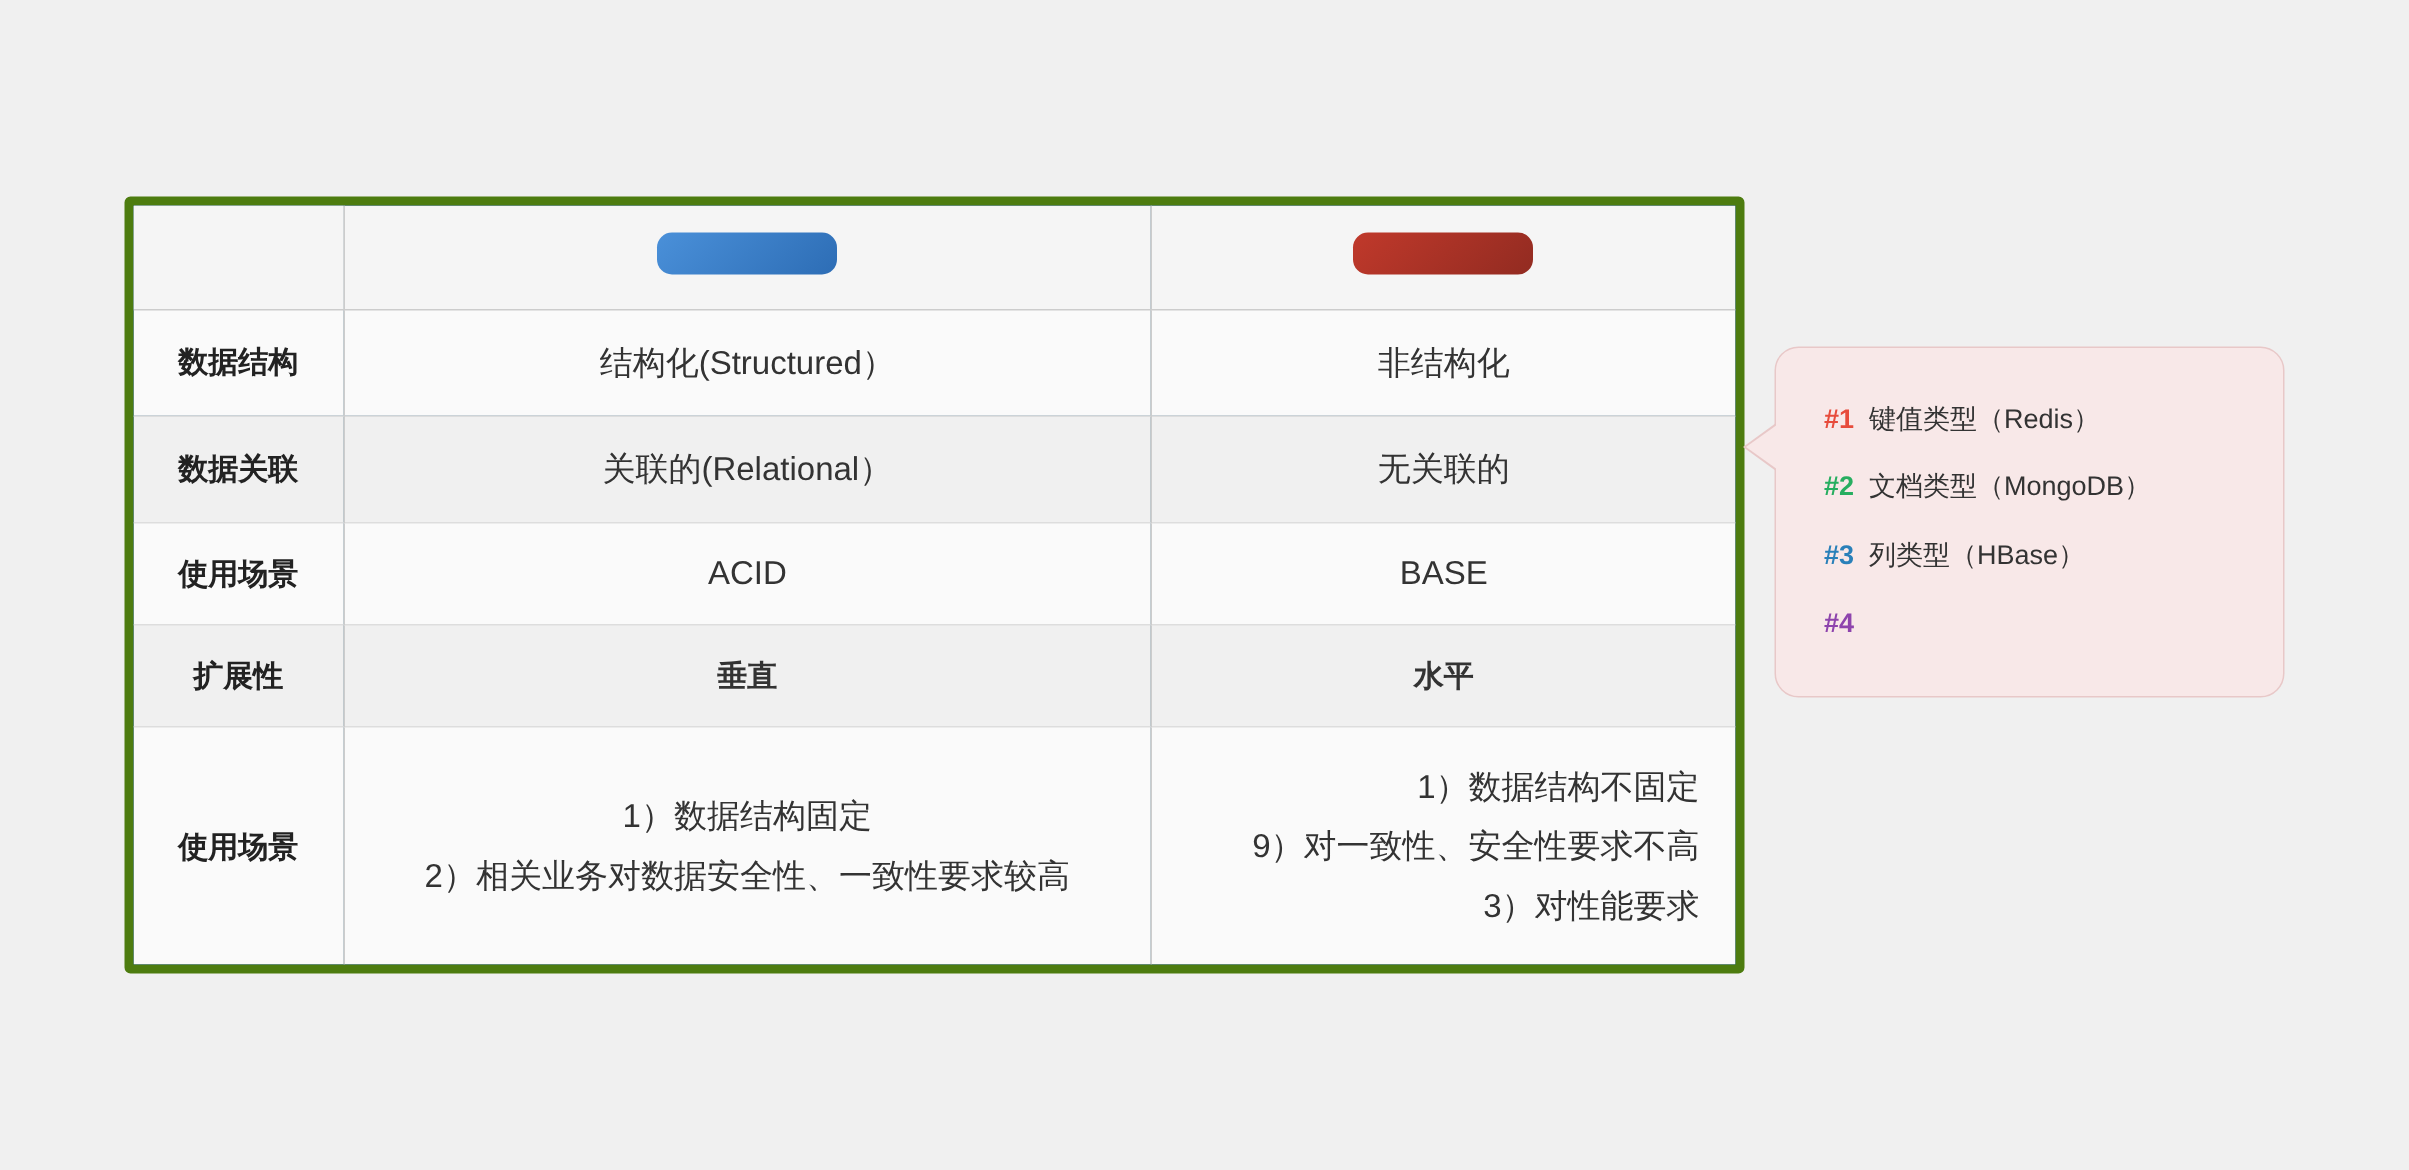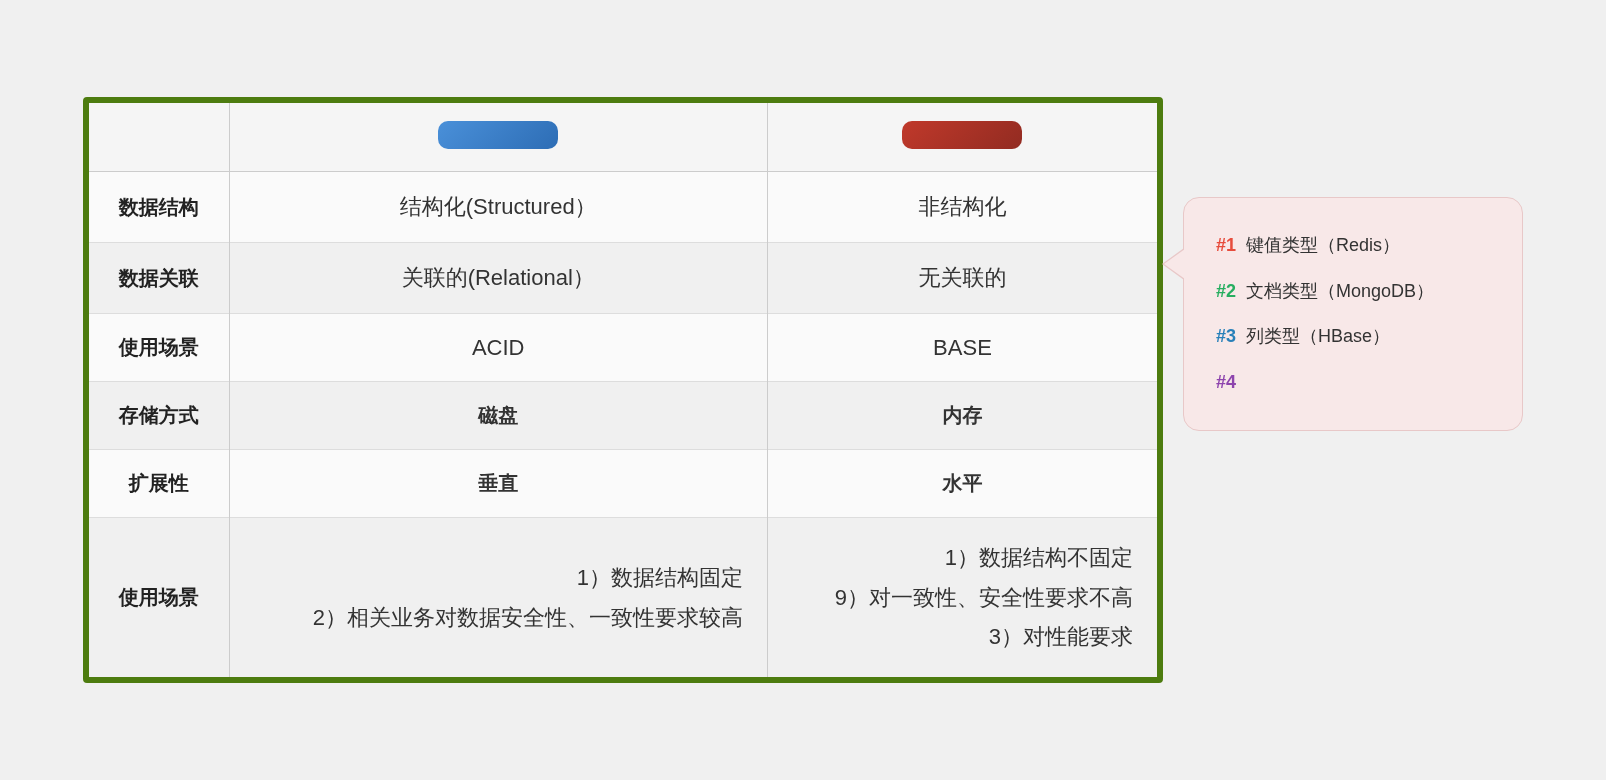--- a/index.html
+++ b/index.html
@@ -187,32 +187,27 @@
             <td>数据关联</td>
             <td>关联的(Relational）</td>
             <td>无关联的</td>
           </tr>
           <tr>
             <td>使用场景</td>
             <td>ACID</td>
             <td>BASE</td>
           </tr>
           <tr>
-            <td>存储方式</td>
-            <td class="bold-cell">磁盘</td>
-            <td class="bold-cell">内存</td>
-          </tr>
-          <tr>
             <td>扩展性</td>
             <td class="bold-cell">垂直</td>
             <td class="bold-cell">水平</td>
           </tr>
           <tr>
             <td>使用场景</td>
-            <td class="td-usage" style="text-align: right;">
+            <td class="td-usage" style="text-align: center;">
               <div>1）数据结构固定</div>
               <div>2）相关业务对数据安全性、一致性要求较高</div>
             </td>
             <td class="td-usage" style="text-align: right;">
               <div>1）数据结构不固定</div>
               <div>9）对一致性、安全性要求不高</div>
               <div>3）对性能要求</div>
             </td>
           </tr>
         </tbody>

